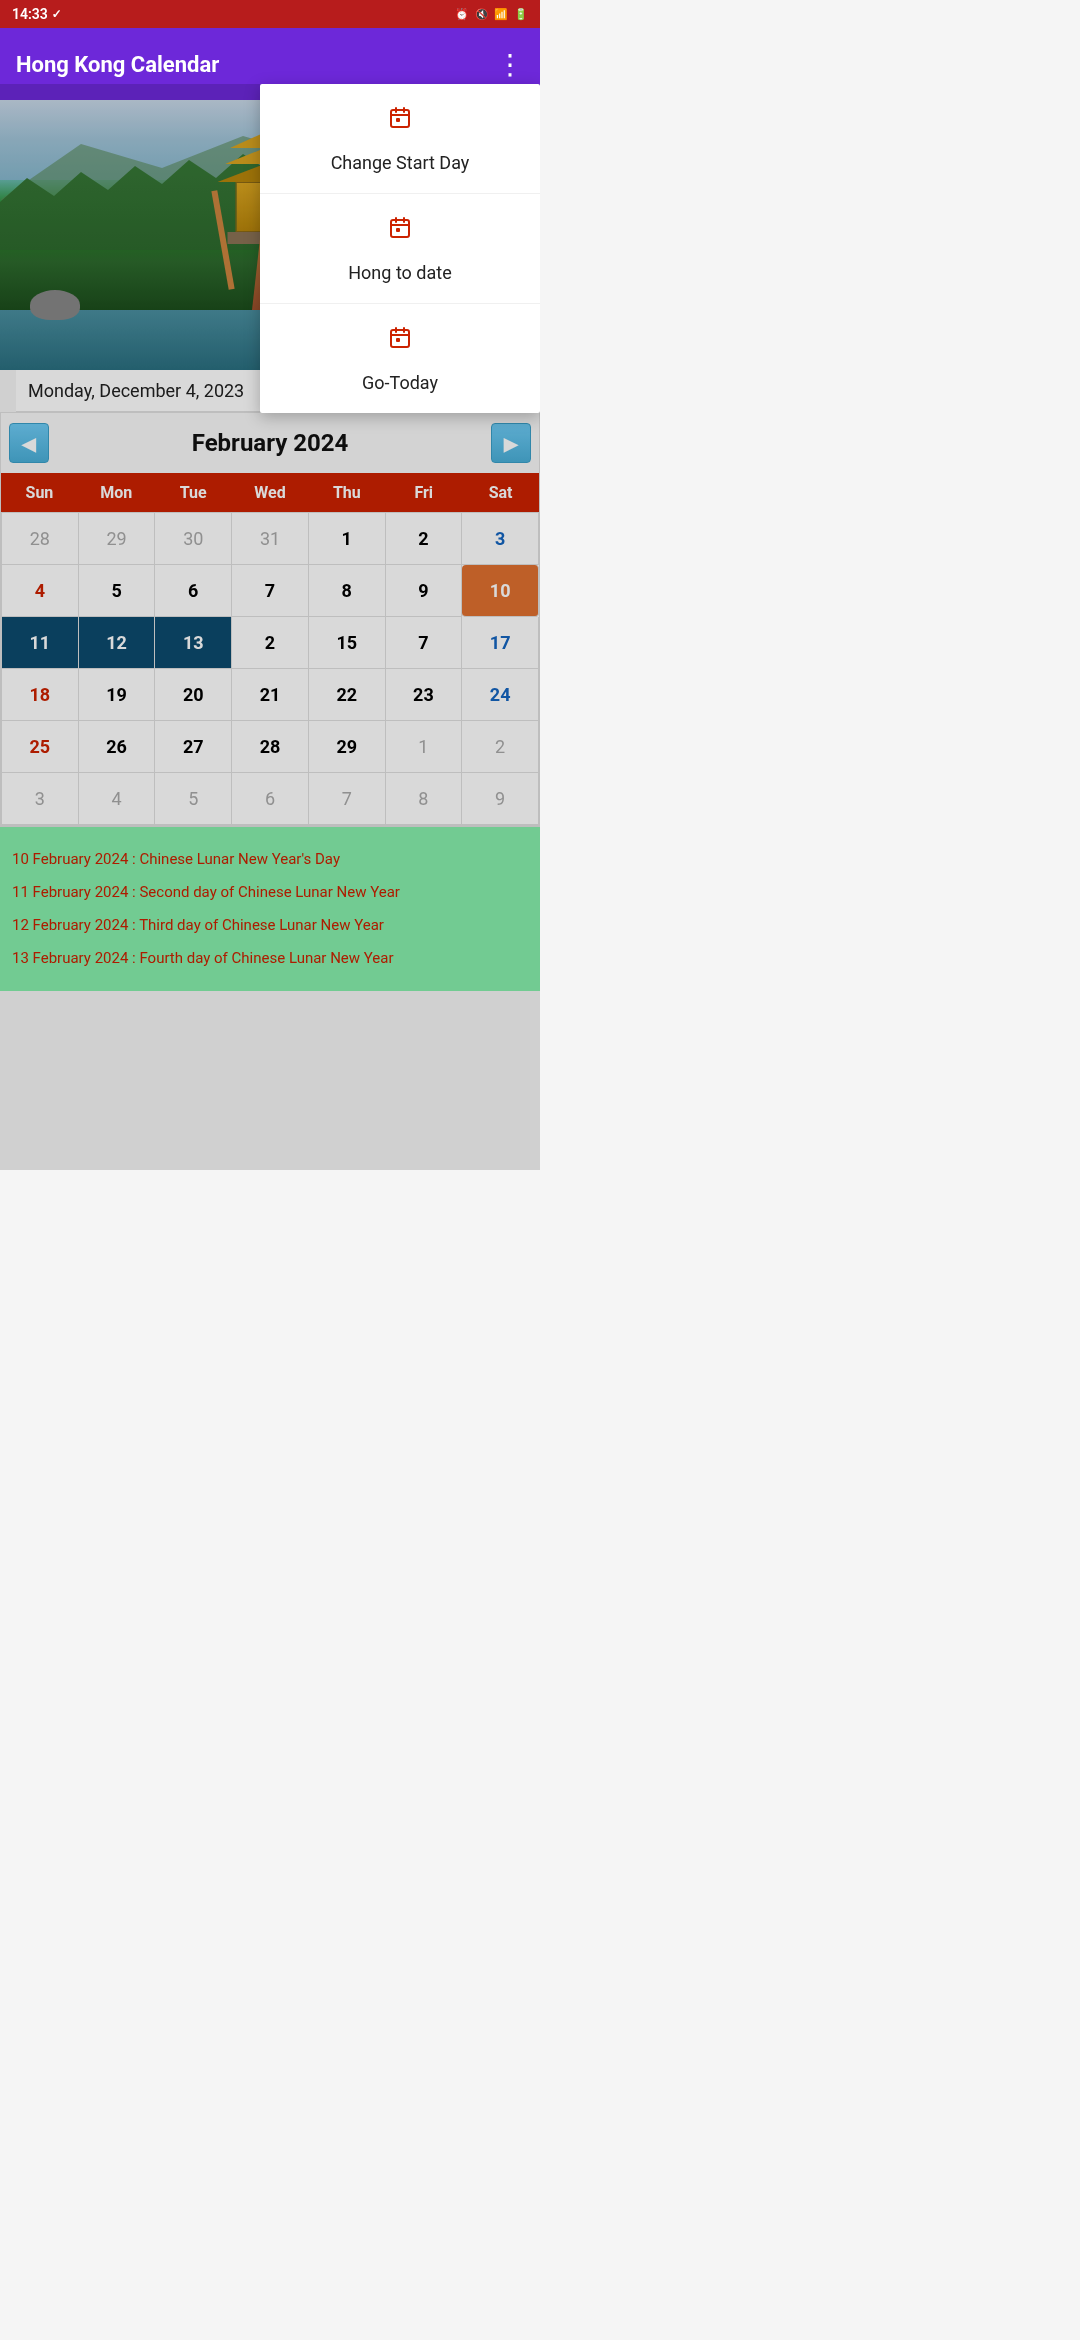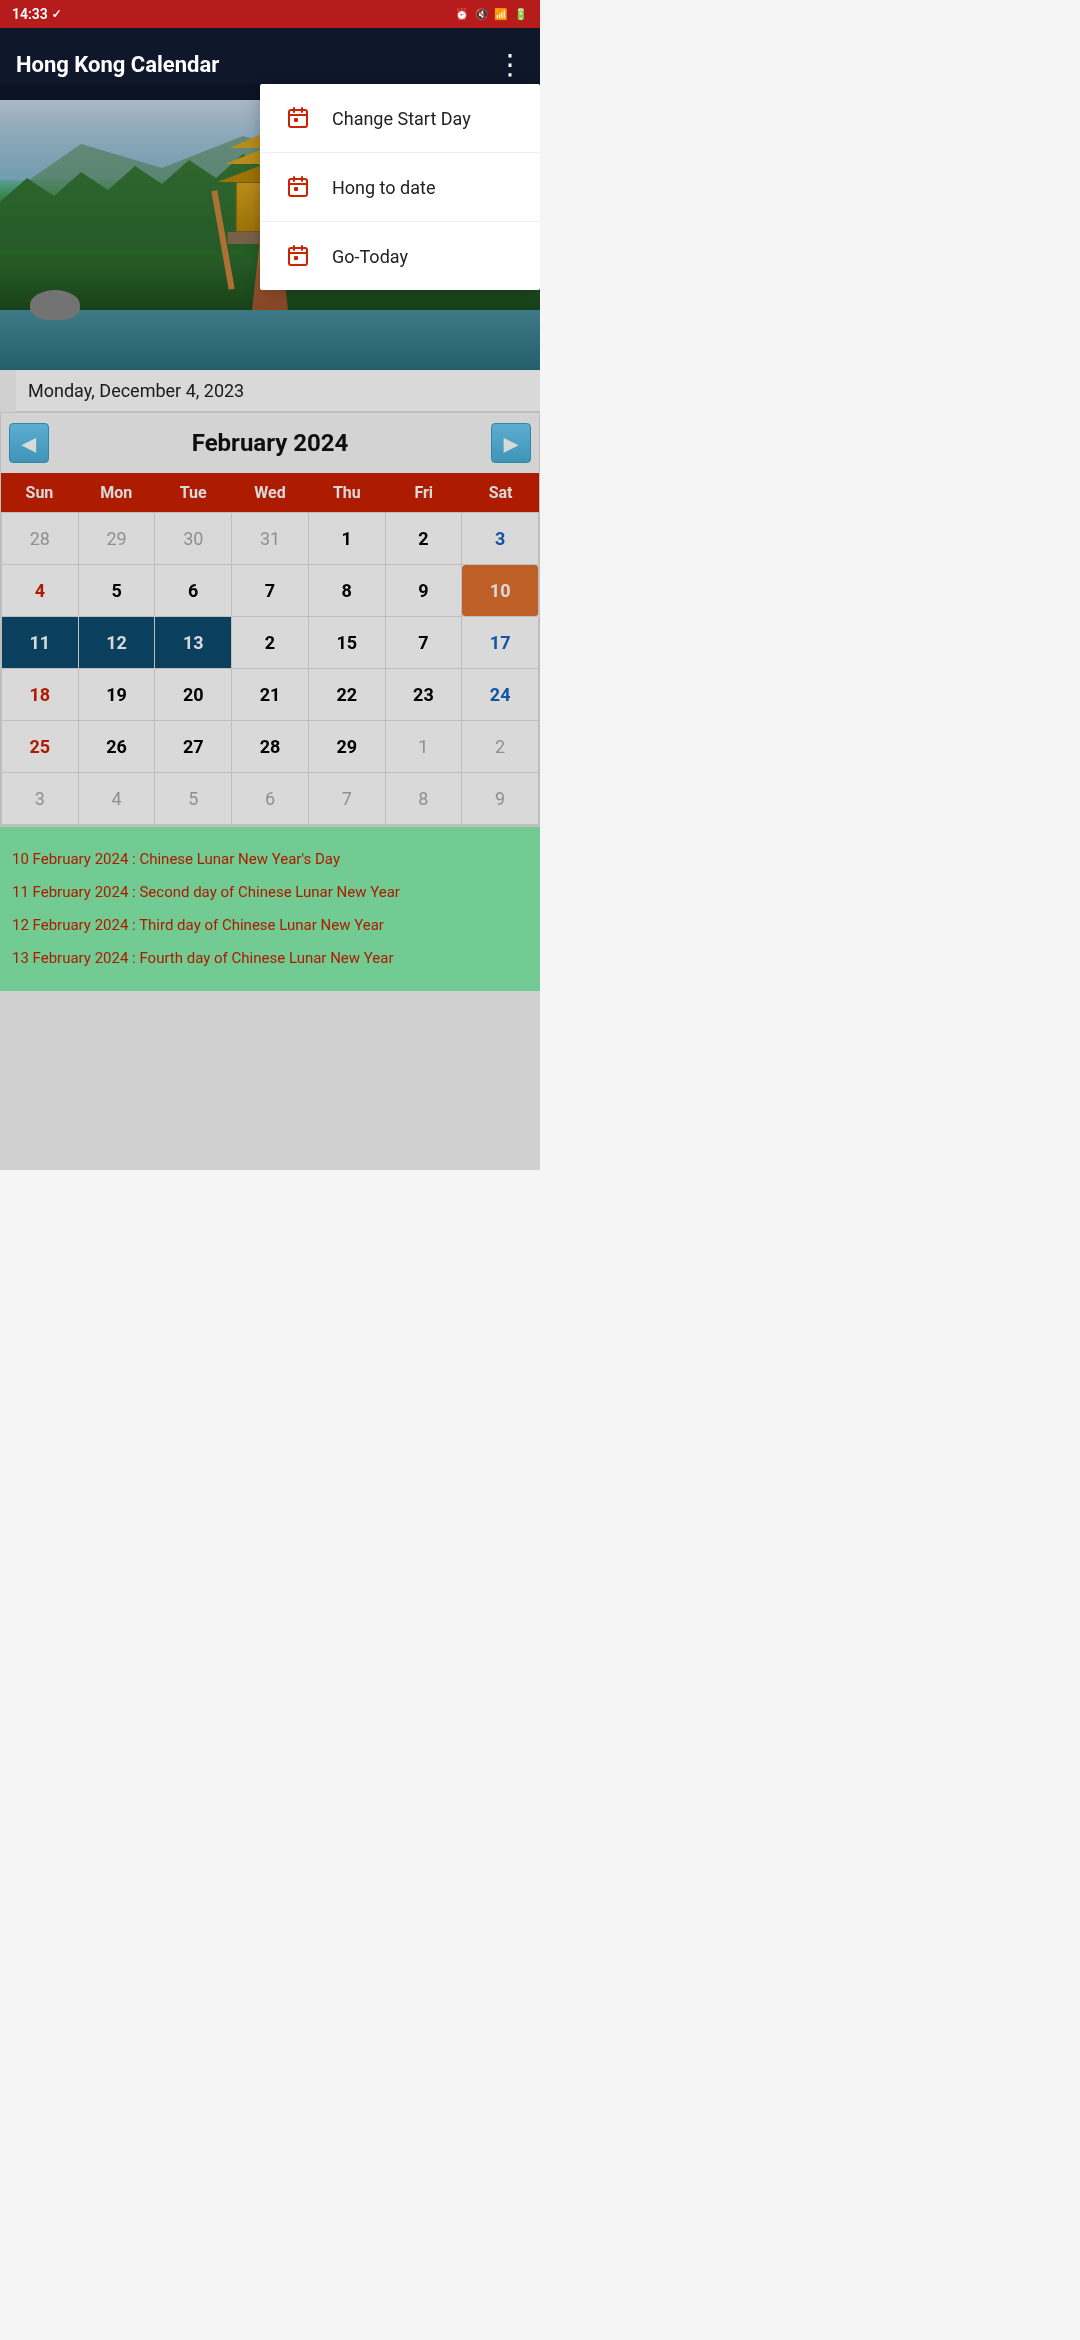--- a/index.html
+++ b/index.html
@@ -35,21 +35,21 @@
       align-items: center;
       gap: 6px;
     }
     .status-icons span {
       color: white;
       font-size: 11px;
     }
 
     
     .app-bar {
-      background: #0f172a;
+      background: #6d28d9;
       height: 72px;
       display: flex;
       align-items: center;
       padding: 0 16px;
       justify-content: space-between;
     }
     .app-title {
       color: white;
       font-size: 22px;
       font-weight: 700;
@@ -70,20 +70,21 @@
       z-index: 100;
       border-radius: 2px;
     }
     .dropdown-item {
       display: flex;
       align-items: center;
       padding: 20px 24px;
       gap: 20px;
       cursor: pointer;
       border-bottom: 1px solid #f0f0f0;
+      flex-direction: column;
     }
     .dropdown-item:last-child {
       border-bottom: none;
     }
     .dropdown-icon {
       width: 28px;
       height: 28px;
       display: flex;
       align-items: center;
       justify-content: center;

